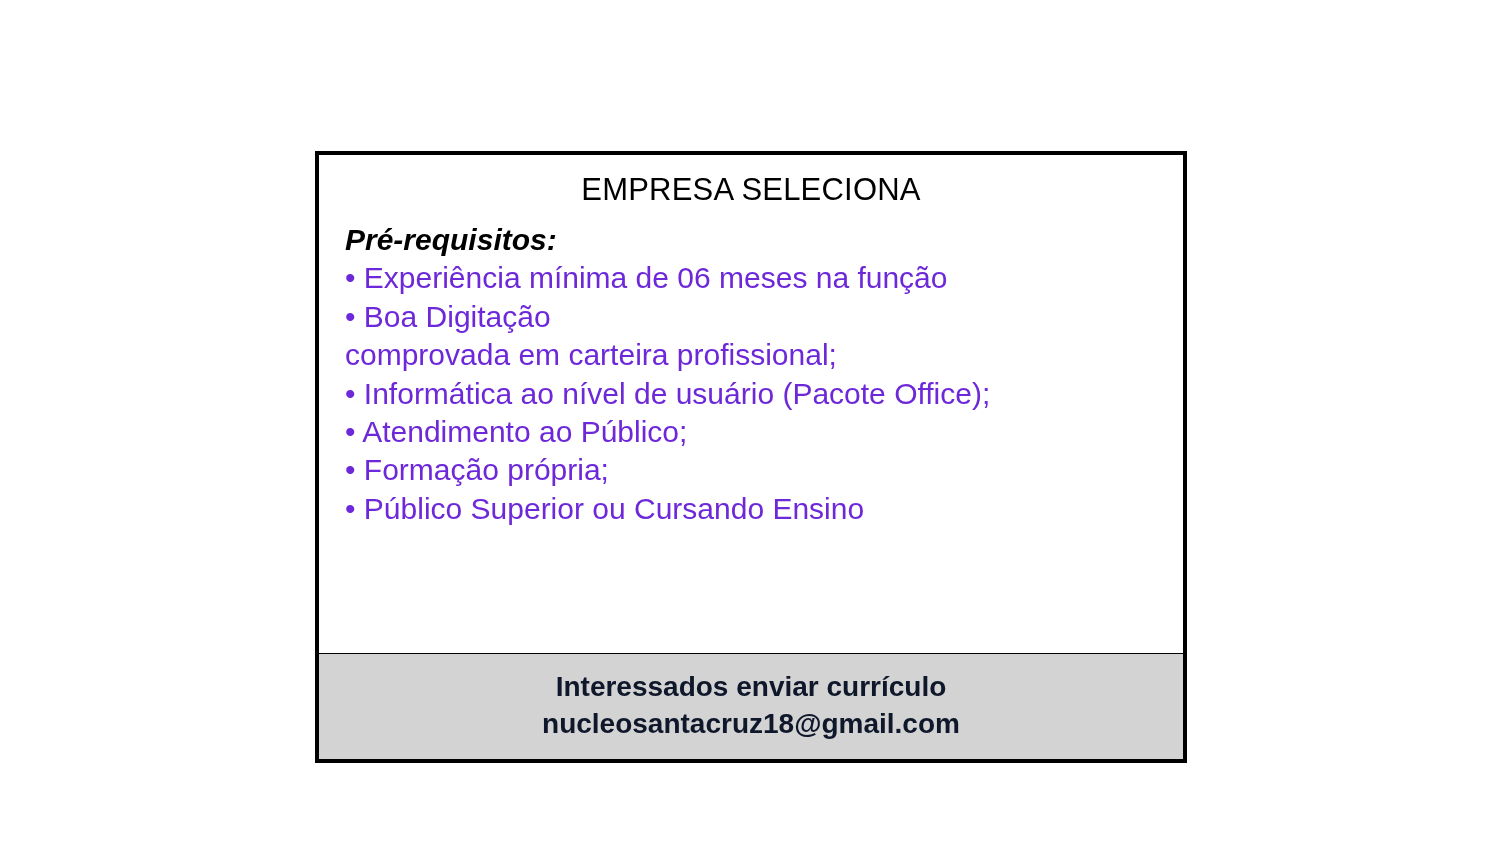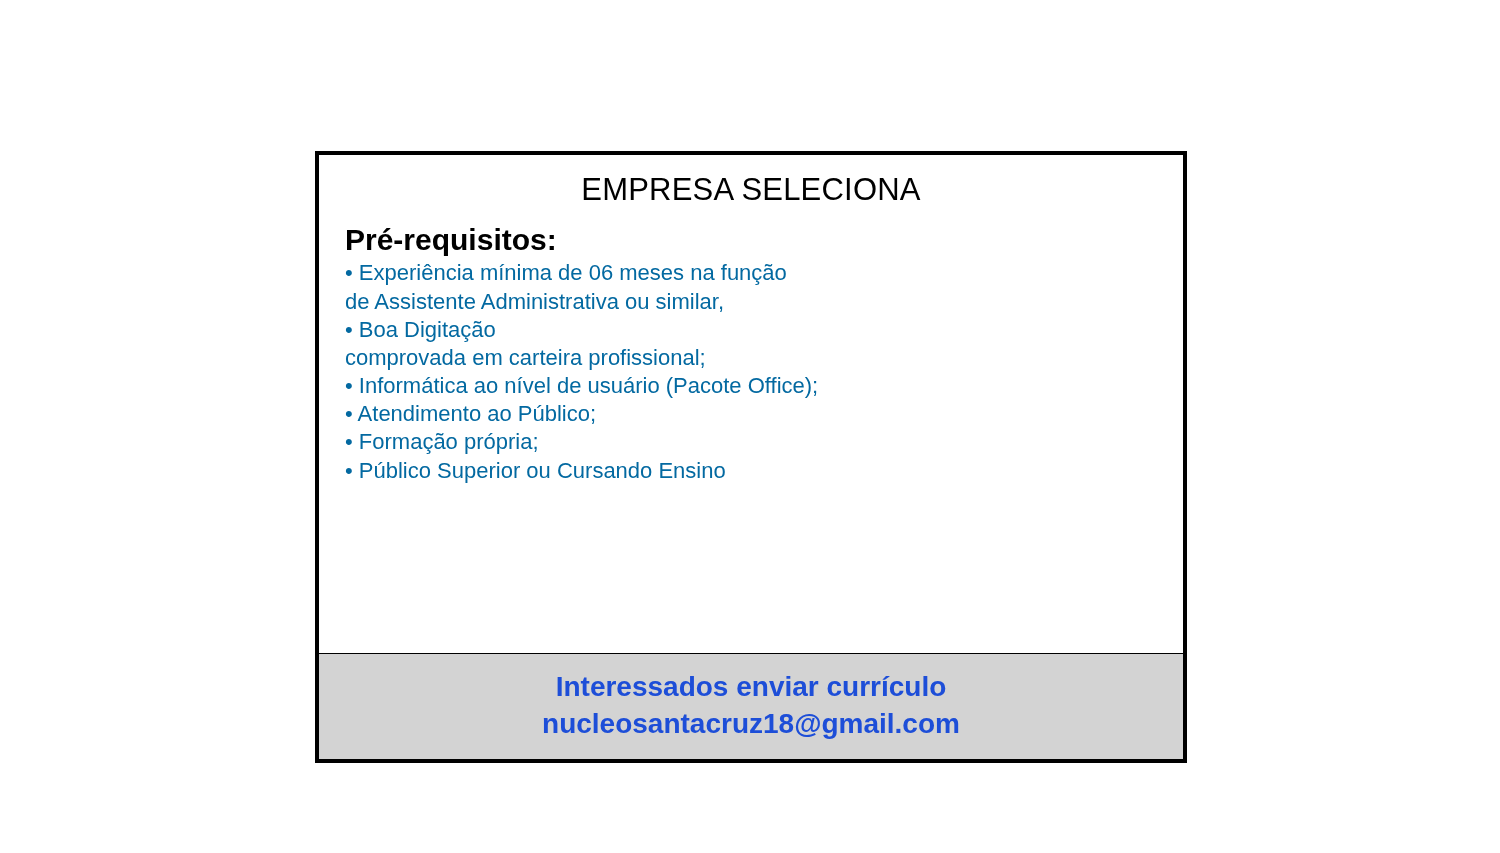--- a/index.html
+++ b/index.html
@@ -56,60 +56,60 @@
   .reqs {
     margin-top: 14px;
     padding: 0 0 0 6px;
   }
 
   .reqs-title {
     font-size: 30px;
     font-weight: bold;
     color: #000000;
     line-height: 1.28;
+    font-style: italic;
   }
 
   .req-line {
-    font-size: 22px;
-    color: #0369a1;
+    font-size: 30px;
+    color: #6d28d9;
     line-height: 1.28;
     white-space: nowrap;
   }
 
   .footer {
     flex: 0 0 auto;
     background: #d3d3d3;
     border-top: 1px solid #000000;
     padding: 14px 10px 16px 10px;
     box-sizing: border-box;
     text-align: center;
   }
 
   .footer-line {
     font-size: 28px;
     font-weight: bold;
-    color: #1d4ed8;
+    color: #0f172a;
     line-height: 1.34;
   }
 </style>
 </head>
 <body>
 
 <div class="ad-wrapper">
 
   <div class="ad-body">
 
     <div class="eyebrow">EMPRESA SELECIONA</div>
 
 
     <div class="reqs">
       <div class="reqs-title">Pré-requisitos:</div>
 
       <div class="req-line">• Experiência mínima de 06 meses na função</div>
-      <div class="req-line">de Assistente Administrativa ou similar,</div>
       <div class="req-line">• Boa Digitação</div>
       <div class="req-line">comprovada em carteira profissional;</div>
       <div class="req-line">• Informática ao nível de usuário (Pacote Office);</div>
       <div class="req-line">• Atendimento ao Público;</div>
       <div class="req-line">• Formação própria;</div>
       <div class="req-line">• Público Superior ou Cursando Ensino</div>
     </div>
 
   </div>
 

